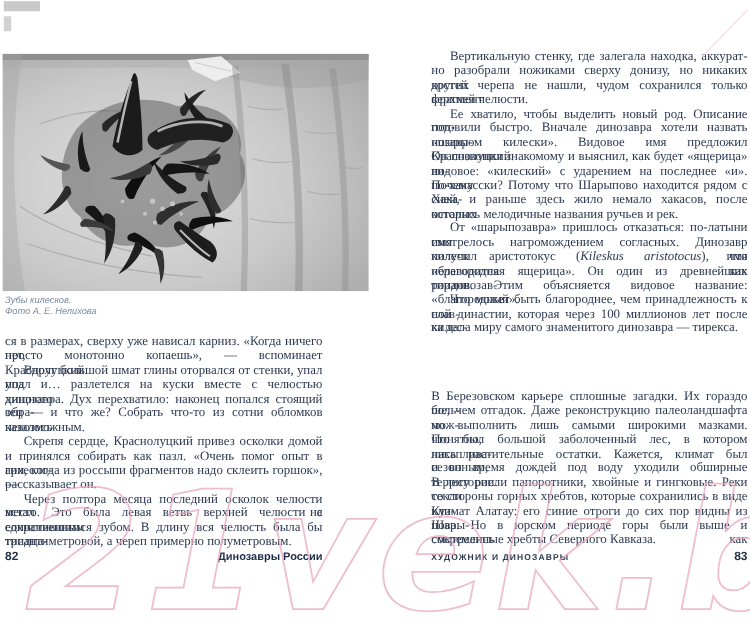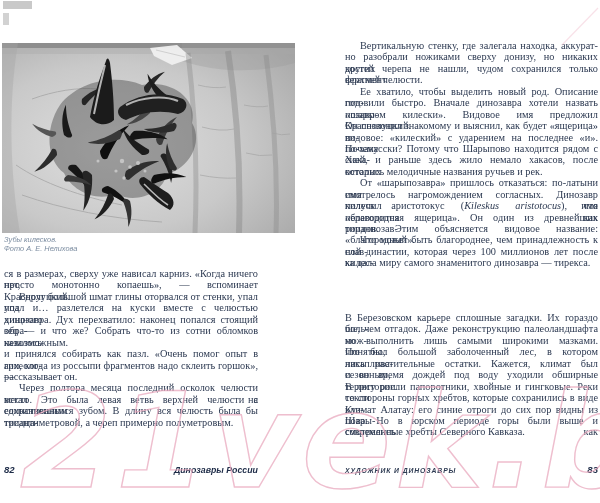--- a/index.html
+++ b/index.html
@@ -22,22 +22,22 @@
   .caption{position:absolute;left:4px;top:236px;width:200px;
            font-family:"Liberation Sans",sans-serif;font-style:italic;
            font-size:7.4px;line-height:8.8px;color:#7b8ca0;}
   #left-text{left:4px;top:268px;width:254px;}
 
   
   #right-text-1{left:345px;top:40px;width:253px;}
   #right-text-2{left:345px;top:312px;width:253px;}
 
   
-  .footer{position:absolute;top:464px;height:12px;font-family:"Liberation Sans",sans-serif;
-          color:#1e2c48;display:flex;justify-content:space-between;align-items:baseline;font-style:italic;}
+  .footer{position:absolute;top:440px;height:12px;font-family:"Liberation Sans",sans-serif;
+          color:#1e2c48;display:flex;justify-content:space-between;align-items:baseline;}
   .footer-left{left:4px;width:254px;}
   .footer-right{left:345px;width:253px;gap:32px;}
   .pagenum{font-weight:bold;font-size:9.6px;}
   .runtitle{font-weight:bold;font-size:8.8px;}
   .runtitle-caps{font-weight:bold;font-size:6.8px;letter-spacing:0.9px;color:#2d3a52;}
 
   
   .watermark{position:absolute;left:0;top:0;pointer-events:none;z-index:9;}
 </style>
 </head>
@@ -146,20 +146,21 @@
     </div>
 
     <div class="textblock" id="left-text">
         <div class="ln">ся в размерах, сверху уже нависал карниз. «Когда ничего нет,</div>
         <div class="ln ln-last">просто монотонно копаешь», — вспоминает Краснолуцкий.</div>
         <div class="ln ln-indent">Вдруг большой шмат глины оторвался от стенки, упал под</div>
         <div class="ln">упал и… разлетелся на куски вместе с челюстью хищного</div>
         <div class="ln">динозавра. Дух перехватило: наконец попался стоящий обра-</div>
         <div class="ln">зец — и что же? Собрать что-то из сотни обломков казалось</div>
         <div class="ln ln-last">невозможным.</div>
+        <div class="ln ln-indent">Скрепя сердце, Краснолуцкий привез осколки домой</div>
         <div class="ln">и принялся собирать как пазл. «Очень помог опыт в археоло-</div>
         <div class="ln">гии, когда из россыпи фрагментов надо склеить горшок», —</div>
         <div class="ln ln-last">рассказывает он.</div>
         <div class="ln ln-indent">Через полтора месяца последний осколок челюсти встал на</div>
         <div class="ln">место. Это была левая ветвь верхней челюсти с единственным</div>
         <div class="ln">сохранившимся зубом. В длину вся челюсть была бы тридца-</div>
         <div class="ln ln-last">тисантиметровой, а череп примерно полуметровым.</div>
       </div>
 
     <div class="footer footer-left">

